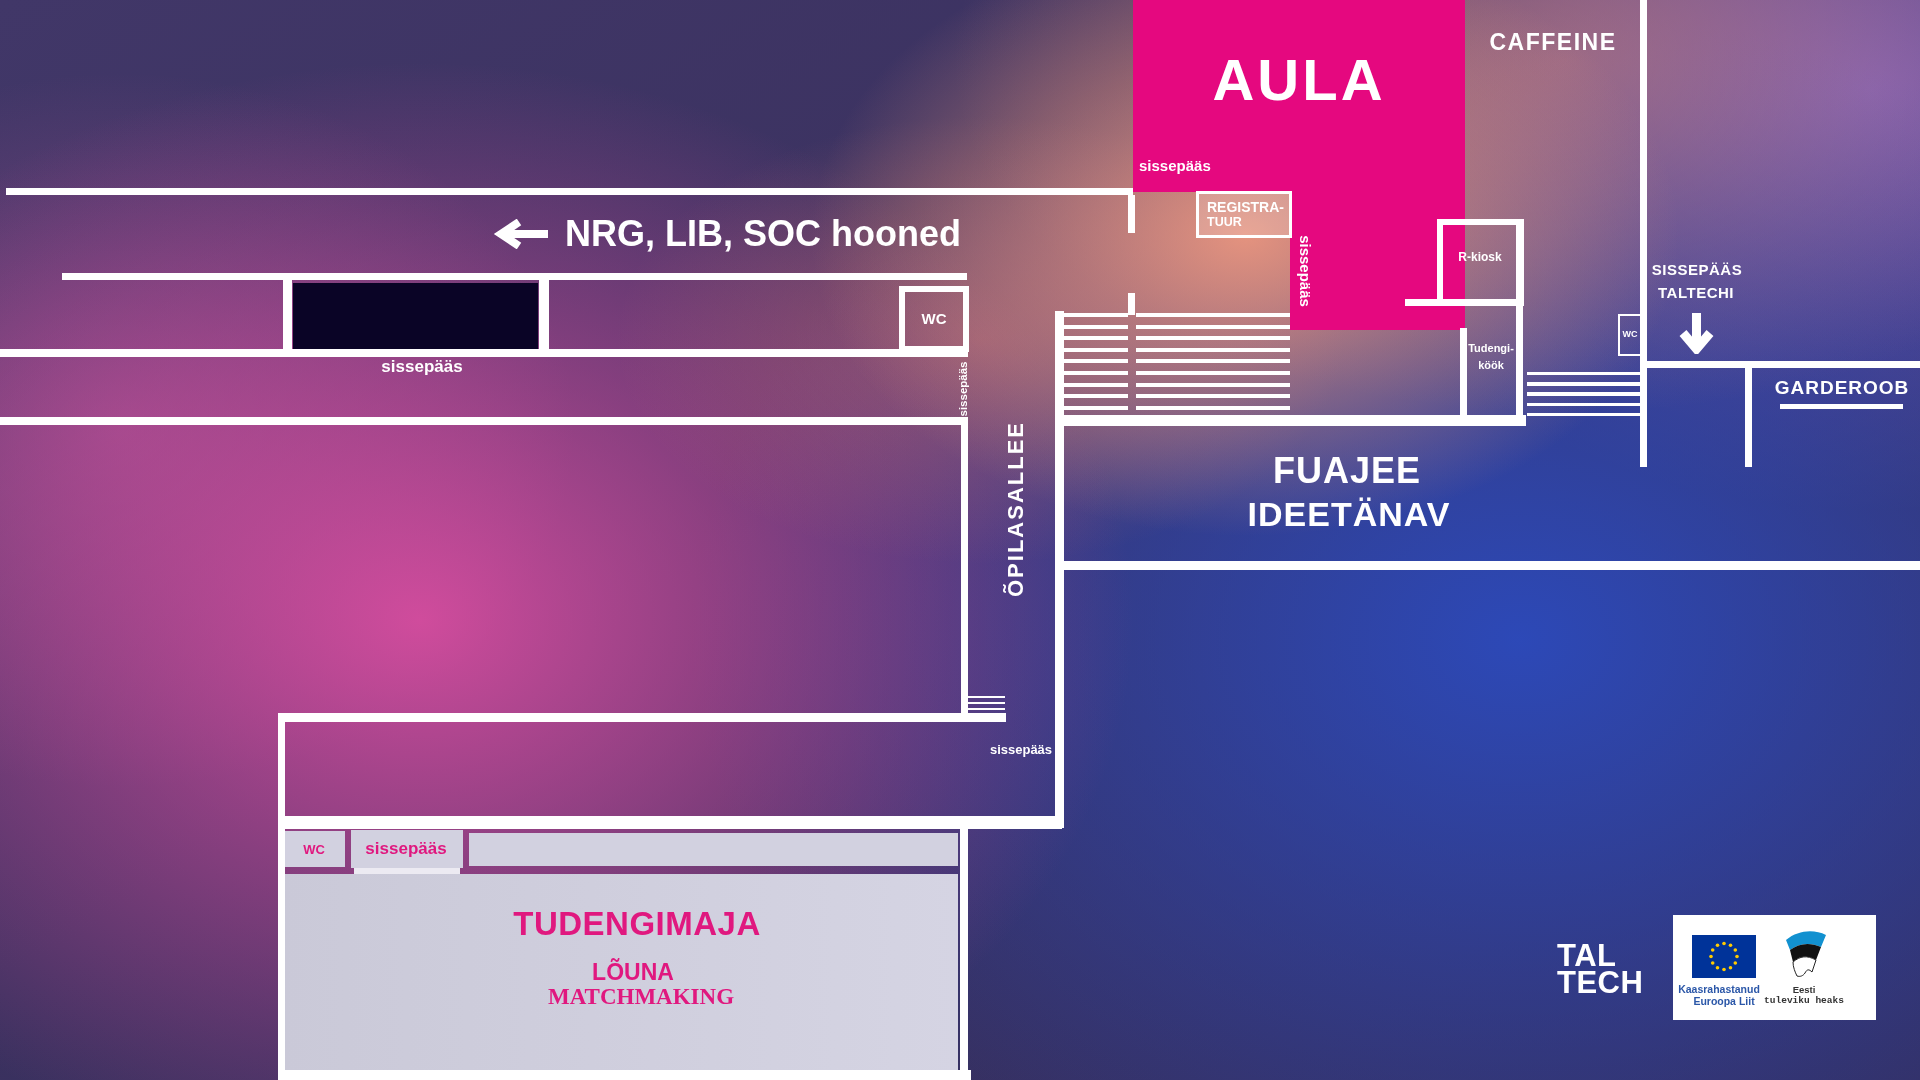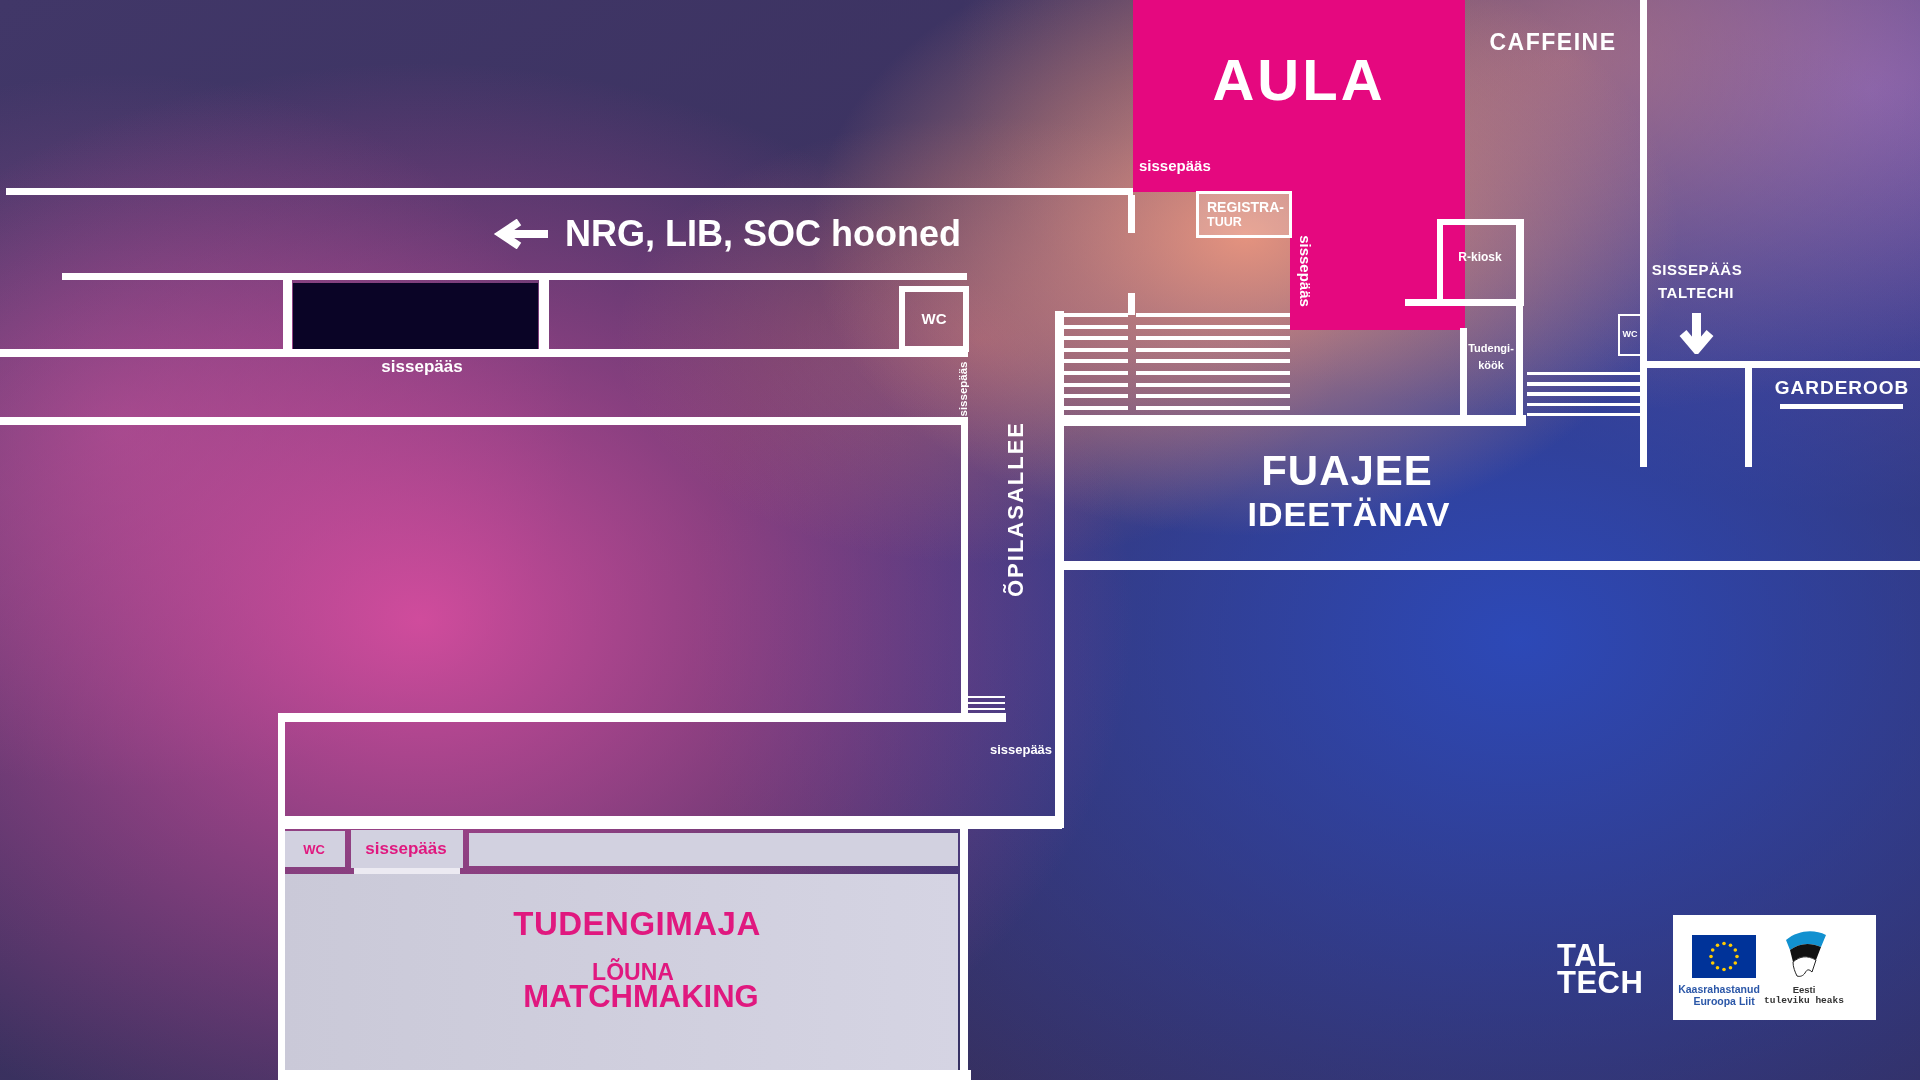--- a/index.html
+++ b/index.html
@@ -50,21 +50,21 @@
 
   <div class="abs" style="left:284px;top:831px;width:61px;height:36px;background:#d2d1e0;"></div>
   <div class="lbl pinktext" style="left:314px;top:849px;font-size:13px;">WC</div>
   <div class="abs" style="left:351px;top:830px;width:112px;height:38px;background:#d2d1e0;"></div>
   <div class="lbl pinktext" style="left:406px;top:849px;font-size:17px;">sissepääs</div>
   <div class="abs" style="left:469px;top:833px;width:489px;height:33px;background:#d2d1e0;"></div>
   <div class="abs" style="left:354px;top:868px;width:106px;height:50px;background:#eceaf2;"></div>
   <div class="abs" style="left:284px;top:874px;width:674px;height:198px;background:linear-gradient(90deg,#cac9d8,#d5d4e3);"></div>
   <div class="lbl pinktext" style="left:637px;top:924px;font-size:33px;letter-spacing:0.5px;">TUDENGIMAJA</div>
   <div class="lbl pinktext" style="left:633px;top:972px;font-size:23px;text-align:center;">LÕUNA</div>
-  <div class="lbl pinktext" style="left:641px;top:997px;font-size:31px;">MATCHMAKING</div>
+  <div class="lbl pinktext" style="left:641px;top:997px;font-size:23px;font-family:Liberation Serif, serif;">MATCHMAKING</div>
 
   <div class="wall" style="left:6px;top:188px;width:1127px;height:7px;"></div>
   <div class="wall" style="left:62px;top:273px;width:905px;height:7px;"></div>
   <div class="wall" style="left:0;top:349px;width:968px;height:8px;"></div>
   <div class="wall" style="left:283px;top:273px;width:9px;height:76px;"></div>
   <div class="wall" style="left:539px;top:273px;width:10px;height:76px;"></div>
   <div class="outline" style="left:899px;top:286px;width:70px;height:66px;"></div>
   <div class="lbl" style="left:934px;top:318px;font-size:15px;">WC</div>
   <div class="wall" style="left:0;top:417px;width:968px;height:8px;"></div>
   <div class="wall" style="left:961px;top:417px;width:7px;height:303px;"></div>
@@ -96,21 +96,21 @@
 
   <div class="center-row" style="left:727px;top:234px;gap:14px;">
     <svg width="58" height="30" viewBox="0 0 58 30">
         <path d="M55 15 L10 15 M26 3 L8 15 L26 27" fill="none" stroke="#fff" stroke-width="8"></path>
       </svg>
     <span style="color:#fff;font-size:36px;white-space:pre;">NRG, LIB, SOC hooned</span>
   </div>
   <div class="lbl" style="left:422px;top:367px;font-size:17px;">sissepääs</div>
   <div class="vlbl-ccw" style="left:963px;top:389px;font-size:11.5px;">sissepääs</div>
   <div class="vlbl-ccw" style="left:1016px;top:509px;font-size:22px;letter-spacing:2px;">ÕPILASALLEE</div>
-  <div class="lbl" style="left:1347px;top:471px;font-size:42px;letter-spacing:1px;">FUAJEE</div>
+  <div class="lbl" style="left:1347px;top:471px;font-size:36px;letter-spacing:1px;">FUAJEE</div>
   <div class="lbl" style="left:1349px;top:514px;font-size:34px;letter-spacing:1px;">IDEETÄNAV</div>
   <div class="lbl" style="left:1480px;top:257px;font-size:12px;">R-kiosk</div>
   <div class="lbl" style="left:1491px;top:348px;font-size:11px;">Tudengi-</div>
   <div class="lbl" style="left:1491px;top:365px;font-size:11px;">köök</div>
   <div class="lbl" style="left:1697px;top:269px;font-size:15px;letter-spacing:0.5px;">SISSEPÄÄS</div>
   <div class="lbl" style="left:1696px;top:292px;font-size:15px;letter-spacing:0.5px;">TALTECHI</div>
   <svg class="abs" style="left:1678px;top:310px;" width="37" height="44" viewBox="0 0 37 44">
       <path d="M18.5 3 L18.5 35 M5 23 L18.5 39 L32 23" fill="none" stroke="#fff" stroke-width="9"></path>
     </svg>
   <div class="lbl" style="left:1842px;top:388px;font-size:19px;letter-spacing:1px;">GARDEROOB</div>

